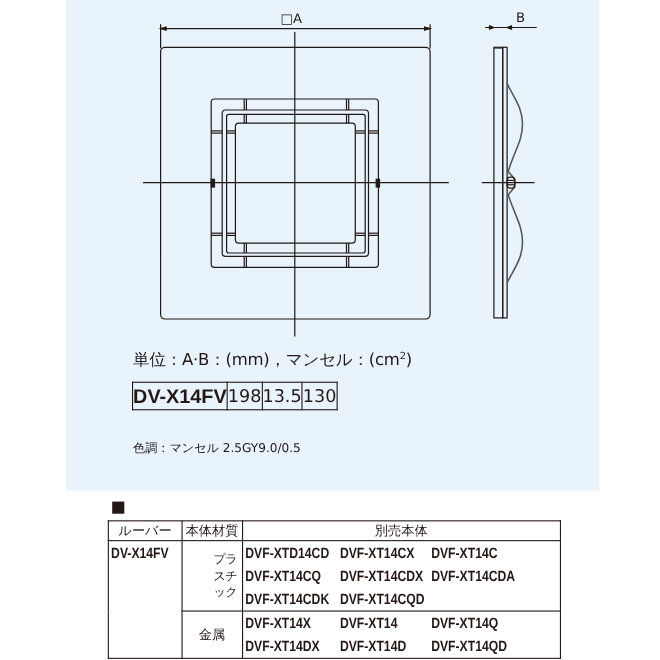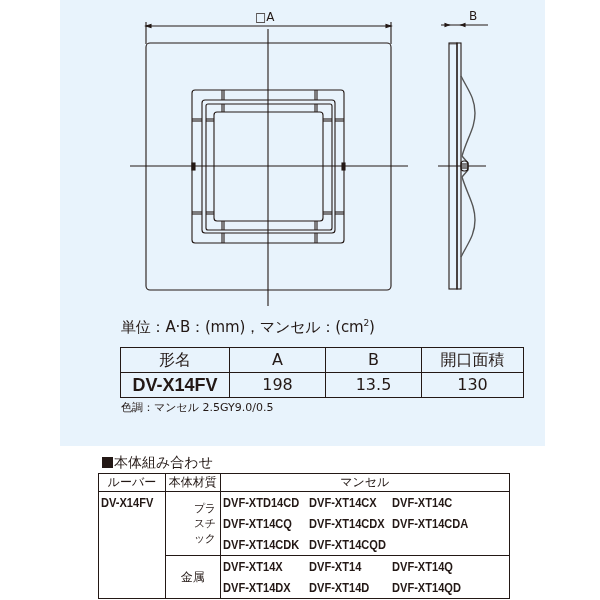--- a/index.html
+++ b/index.html
@@ -109,45 +109,39 @@
   </g>
 </svg>
 
 <div style="position:absolute;left:255px;top:10px;font-size:12px;">□A</div>
 <div style="position:absolute;left:469px;top:9px;font-size:12px;">B</div>
 
 <div class="unit-label"><span>単位：A·B：(mm)，マンセル：(cm</span><sup>2</sup><span>)</span></div>
 
 <table class="spec">
   <tbody>
-      <tr>
-    <td style="width:108px">形名</td>
-    <td style="width:95px">A</td>
-    <td style="width:95px">B</td>
-    <td style="width:101px">開口面積</td>
-  </tr>
   <tr>
     <td class="model">DV-X14FV</td>
     <td>198</td>
     <td>13.5</td>
     <td>130</td>
   </tr>
 </tbody>
   </table>
 
 <div class="color-note">色調：マンセル 2.5GY9.0/0.5</div>
 
-<div class="combo-title"><span class="sq"></span><span>本体組み合わせ</span></div>
+<div class="combo-title"><span class="sq"></span></div>
 
 <table class="combo">
   <tbody>
       <tr>
     <td class="hdr" style="width:59px">ルーバー</td>
     <td class="hdr" style="width:54px">本体材質</td>
-    <td class="hdr" style="width:288px">マンセル</td>
+    <td class="hdr" style="width:288px">別売本体</td>
   </tr>
   <tr>
     <td class="louver" rowspan="2"><span class="m">DV-X14FV</span></td>
     <td class="mat plastic">プラスチック</td>
     <td>
       <div class="mrow">
             <span class="m c1">DVF-XTD14CD</span>
             <span class="m c2">DVF-XT14CX</span>
             <span class="m c3">DVF-XT14C</span>
           </div>

